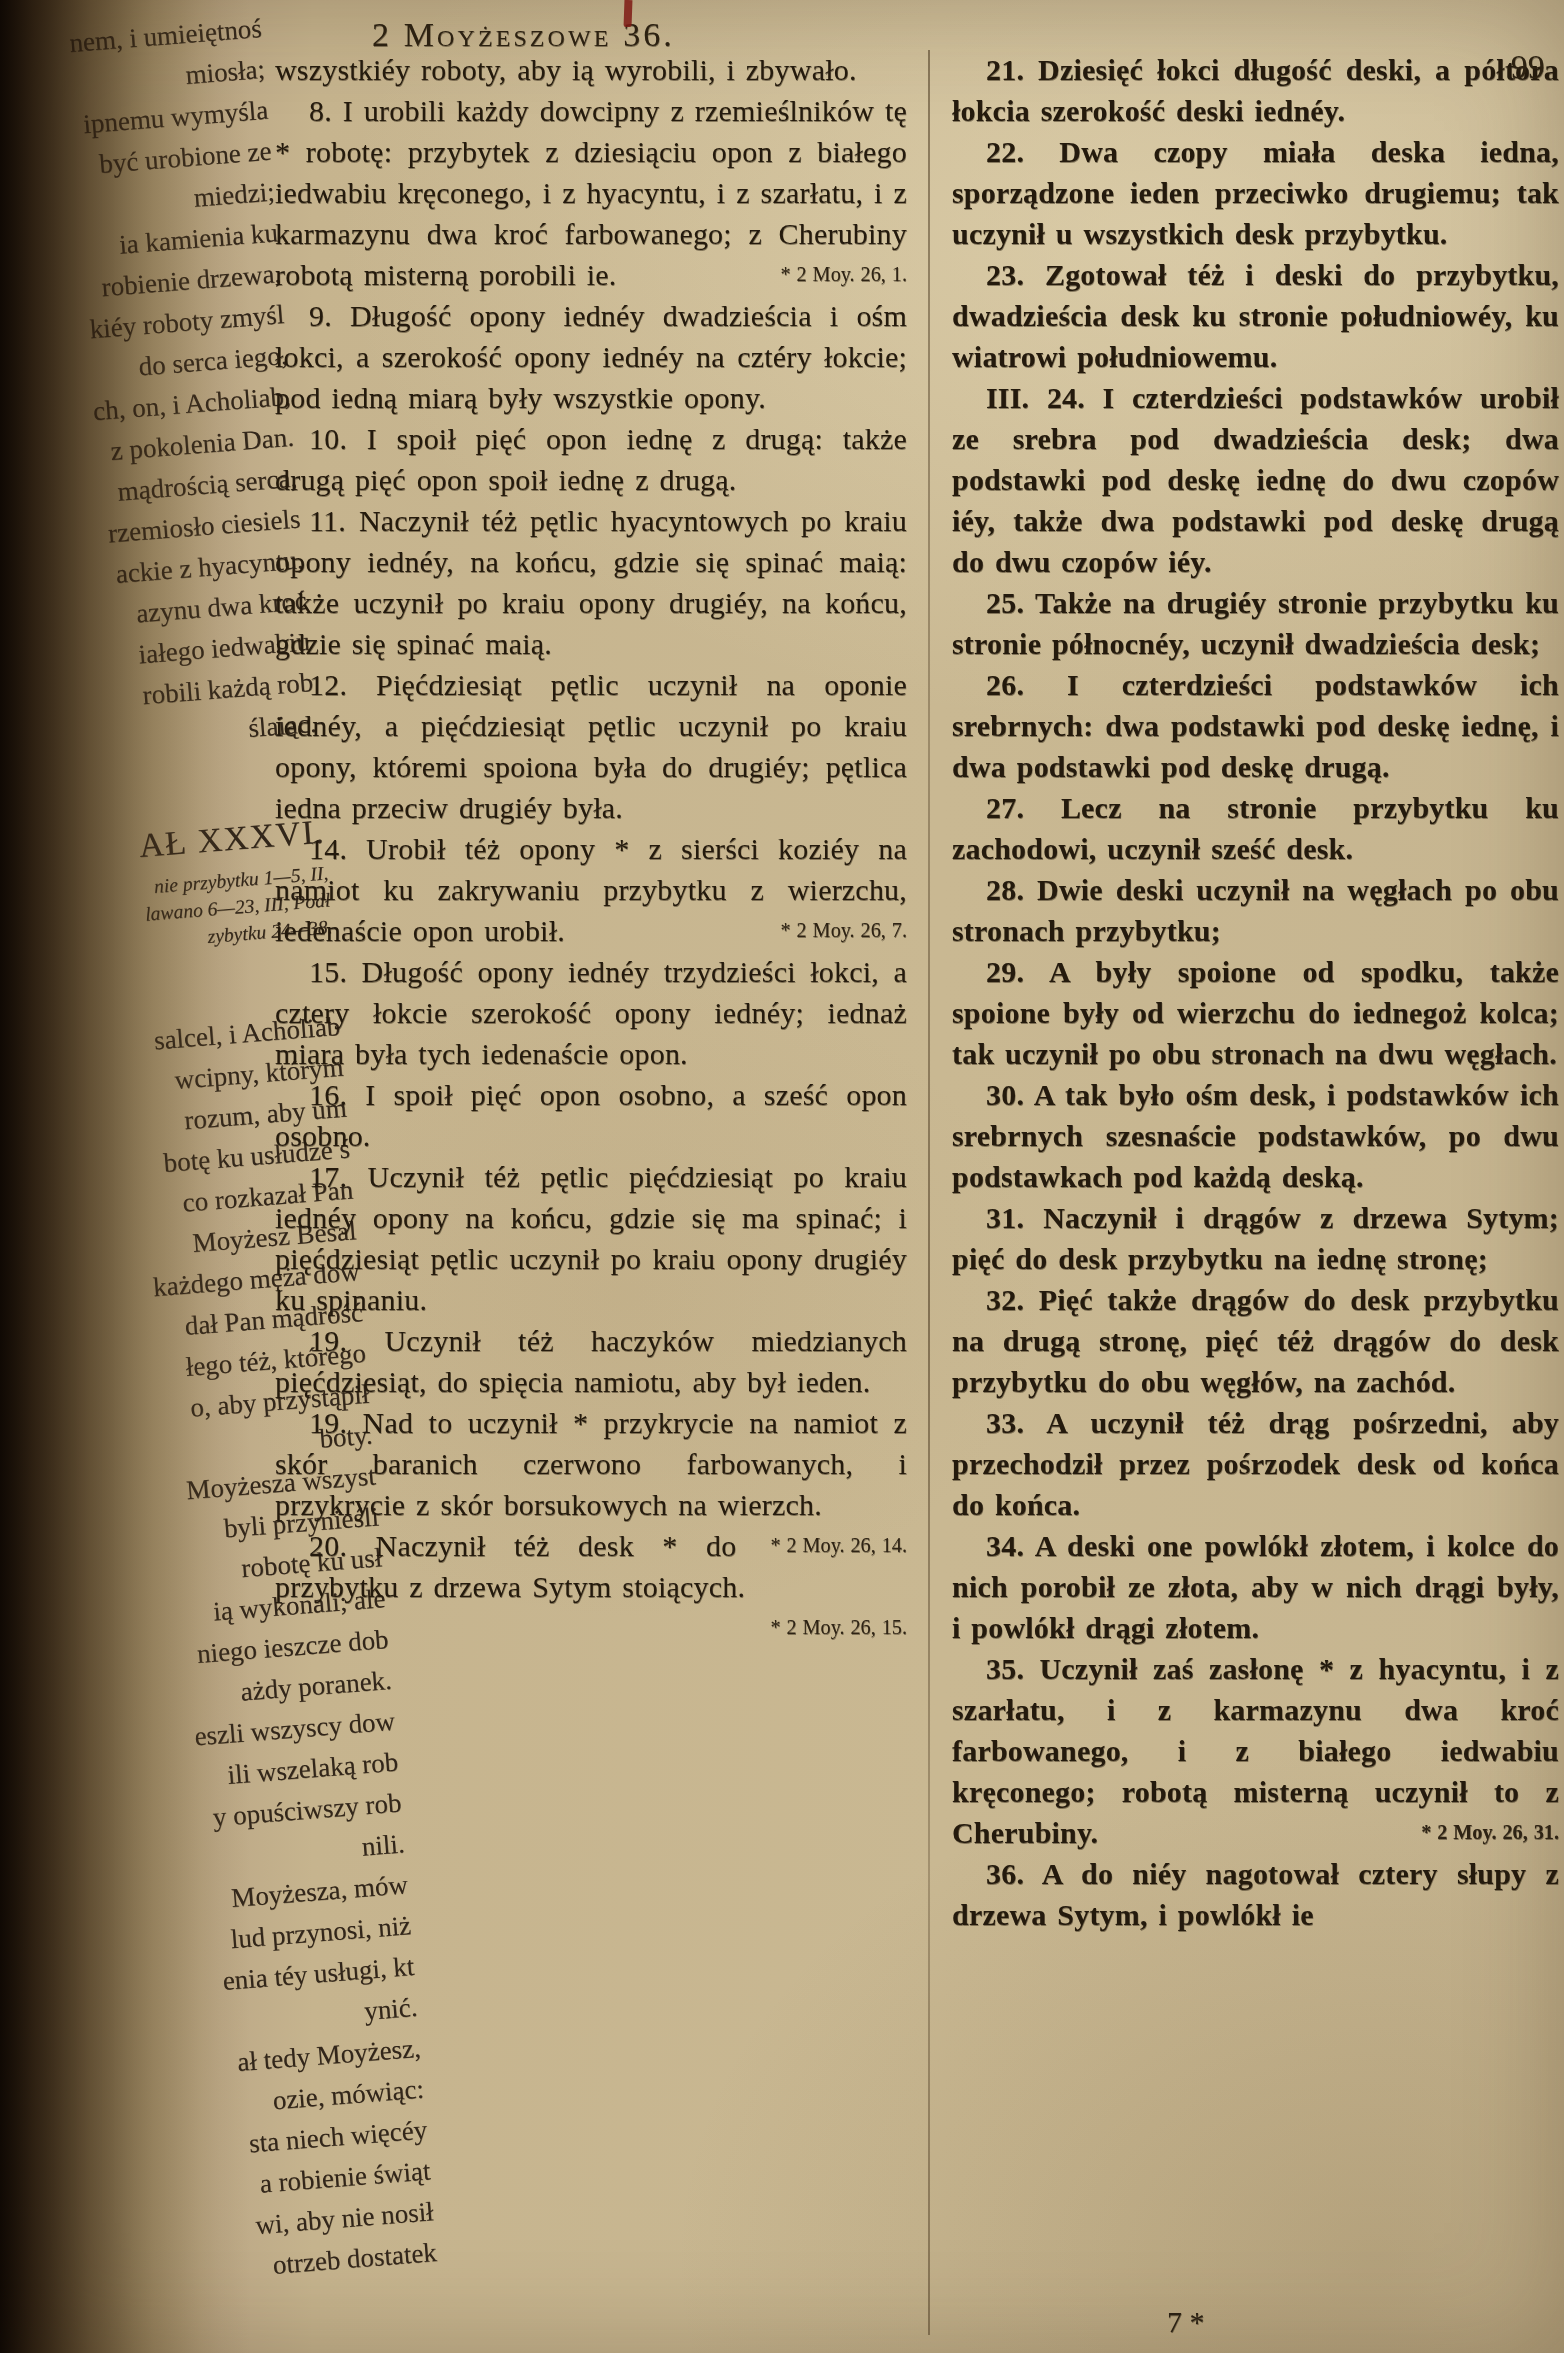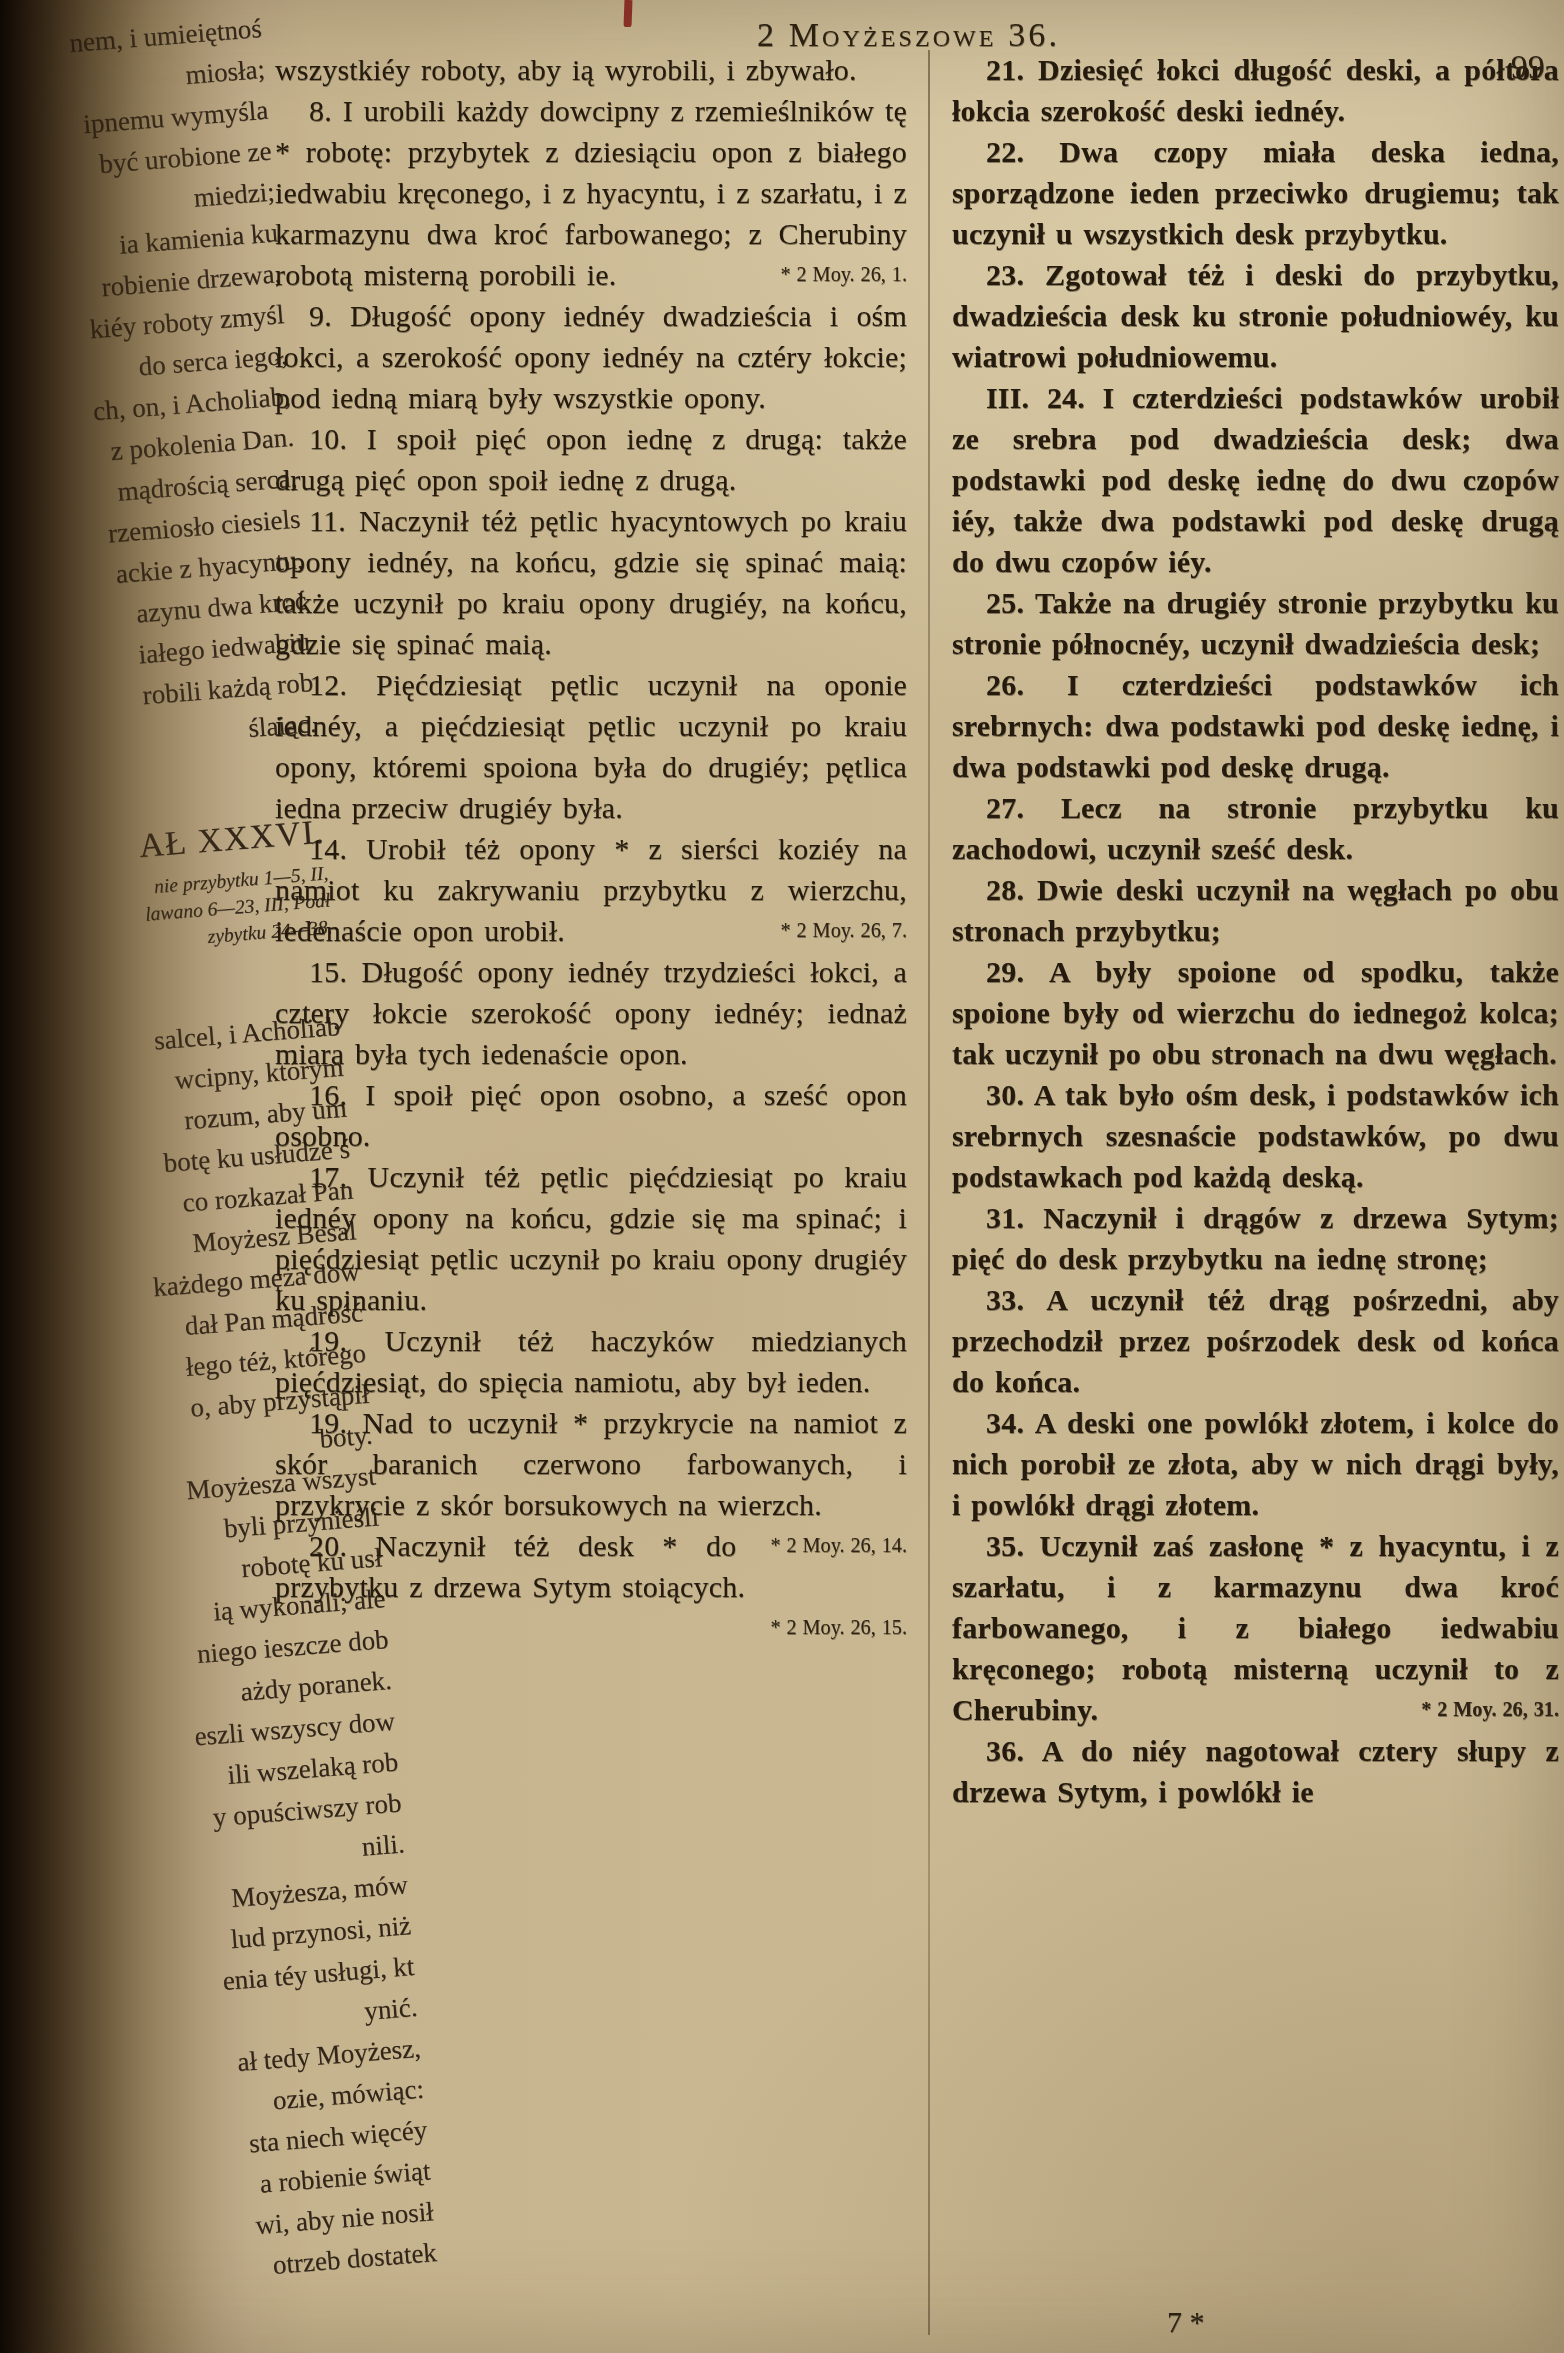--- a/index.html
+++ b/index.html
@@ -41,22 +41,22 @@
     color: #32261４;
     color: #32261a;
     z-index: 1;
     text-shadow: 0.4px 0.4px 0.5px rgba(45,32,15,0.40);
   }
   .frag { white-space: nowrap; }
   .frag.gap { margin-top: 66px; }
   .frag.chapter { font-size: 34px; letter-spacing: 1.6px; line-height: 44px; margin-bottom: 6.3px; }
   .frag.small { font-size: 19.6px; line-height: 27px; font-style: italic; }
   .header-title {
-    position: absolute; top: 15.6px; left: 356px; width: 704px;
-    text-align: right;
+    position: absolute; top: 15.6px; left: 372px; width: 704px;
+    text-align: left;
     font-variant: small-caps;
     font-size: 34px; letter-spacing: 3.1px;
     color: #2c2111; z-index: 3;
     text-shadow: 0.5px 0.5px 0.5px rgba(40,28,14,0.45);
   }
   .page-number {
     position: absolute; top: 14px; right: 20.3px;
     font-size: 34px; color: #2c2111; z-index: 3;
     text-shadow: 0.5px 0.5px 0.5px rgba(40,28,14,0.45);
     margin-top: 34px;
@@ -269,20 +269,21 @@
       <p class="para"><span>27. Lecz na stronie przybytku ku zachodowi, uczynił sześć desk.</span> </p>
 
       <p class="para"><span>28. Dwie deski uczynił na węgłach po obu stronach przybytku;</span> </p>
 
       <p class="para"><span>29. A były spoione od spodku, także spoione były od wierzchu do iednegoż kolca; tak uczynił po obu stronach na dwu węgłach.</span> </p>
 
       <p class="para"><span>30. A tak było ośm desk, i podstawków ich srebrnych szesnaście podstawków, po dwu podstawkach pod każdą deską.</span> </p>
 
       <p class="para"><span>31. Naczynił i drągów z drzewa Sytym; pięć do desk przybytku na iednę stronę;</span> </p>
 
+      <p class="para"><span>32. Pięć także drągów do desk przybytku na drugą stronę, pięć téż drągów do desk przybytku do obu węgłów, na zachód.</span> </p>
 
       <p class="para"><span>33. A uczynił téż drąg pośrzedni, aby przechodził przez pośrzodek desk od końca do końca.</span> </p>
 
       <p class="para"><span>34. A deski one powlókł złotem, i kolce do nich porobił ze złota, aby w nich drągi były, i powlókł drągi złotem.</span> </p>
 
       <p class="para"><span>35. Uczynił zaś zasłonę * z hyacyntu, i z szarłatu, i z karmazynu dwa kroć farbowanego, i z białego iedwabiu kręconego; robotą misterną uczynił to z Cherubiny.</span> <span class="ref">* 2 Moy. 26, 31.</span></p>
 
       <p class="para"><span>36. A do niéy nagotował cztery słupy z drzewa Sytym, i powlókł ie</span> </p>
     </div>
 

